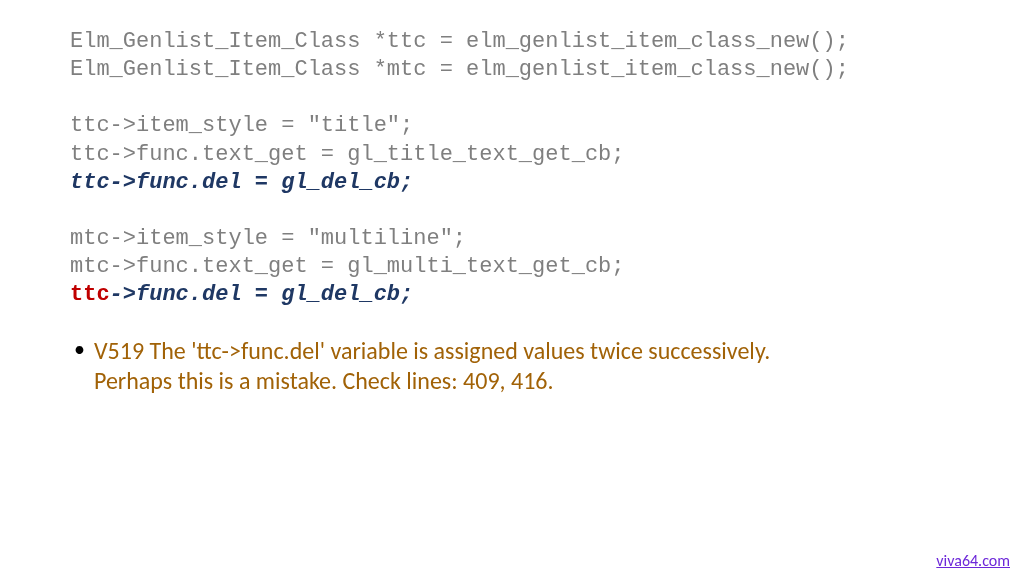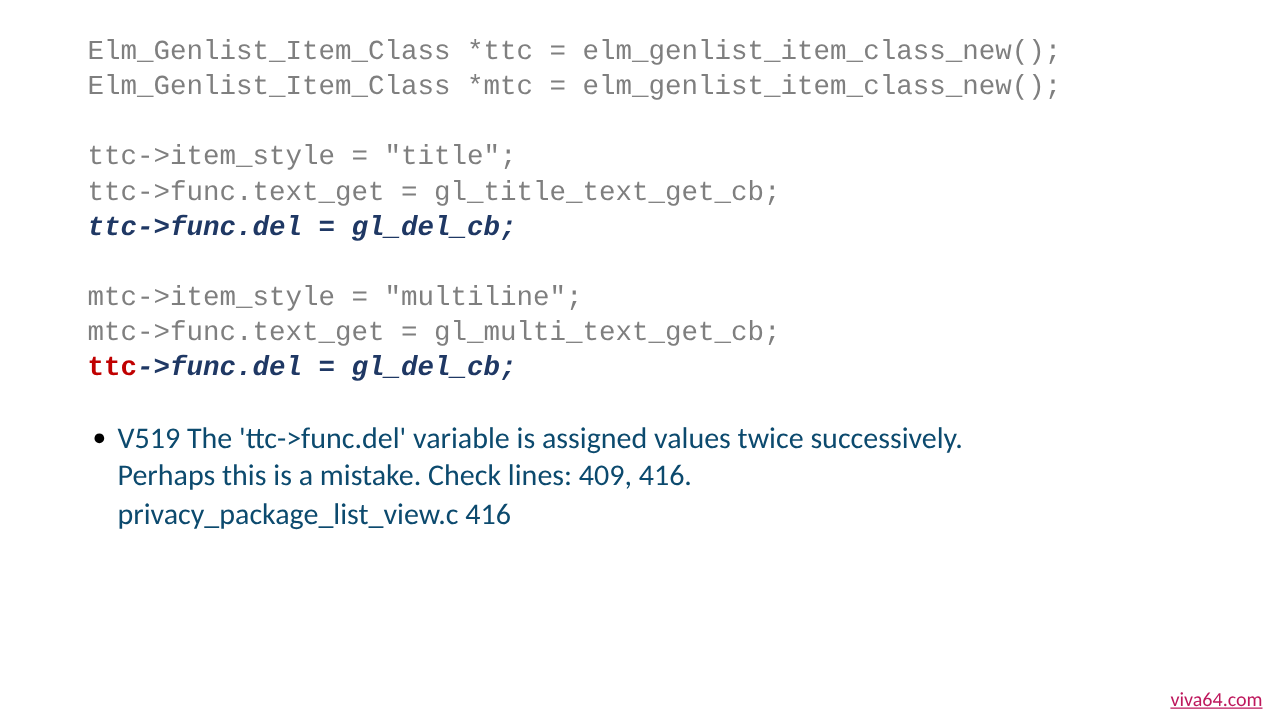--- a/index.html
+++ b/index.html
@@ -41,36 +41,36 @@
   }
   .bullets {
     list-style: none;
     padding-left: 0;
   }
   .bullets li {
     position: relative;
     padding-left: 24px;
     font-size: 24px;
     line-height: 1.28;
-    color: #0c4a6e;
+    color: #a16207;
   }
   .bullets li::before {
     content: "•";
     position: absolute;
     left: 4px;
     top: 0;
     color: #000;
     font-size: 22px;
   }
   .footer-link {
     position: absolute;
     right: 14px;
     bottom: 6px;
     font-size: 16px;
-    color: #be185d;
+    color: #6d28d9;
     text-decoration: underline;
     font-family: Calibri, Arial, sans-serif;
   }
 </style>
 </head>
 <body>
 
 <div class="slide">
 
   <div class="codeblock"><span>Elm_Genlist_Item_Class *ttc = elm_genlist_item_class_new();</span>
@@ -81,18 +81,17 @@
 <span class="bold-blue">ttc-&gt;func.del = gl_del_cb;</span>
 
 <span>mtc-&gt;item_style = "multiline";</span>
 <span>mtc-&gt;func.text_get = gl_multi_text_get_cb;</span>
 <span class="bold-red">ttc</span><span class="bold-blue">-&gt;func.del = gl_del_cb;</span></div>
 
   <ul class="bullets">
     <li>
       <span>V519 The 'ttc-&gt;func.del' variable is assigned values twice successively.</span><br>
       <span>Perhaps this is a mistake. Check lines: 409, 416.</span><br>
-      <span>privacy_package_list_view.c 416</span>
     </li>
   </ul>
 </div>
 
 <a class="footer-link">viva64.com</a>
 
 </body></html>

